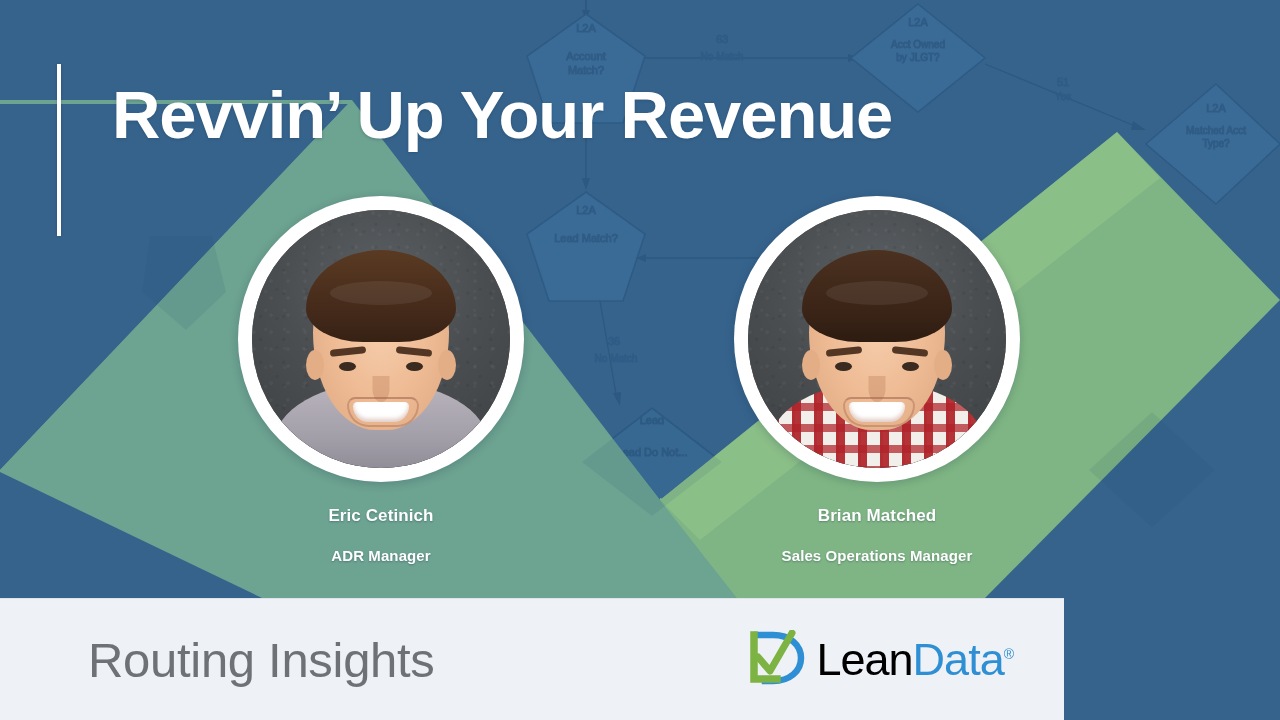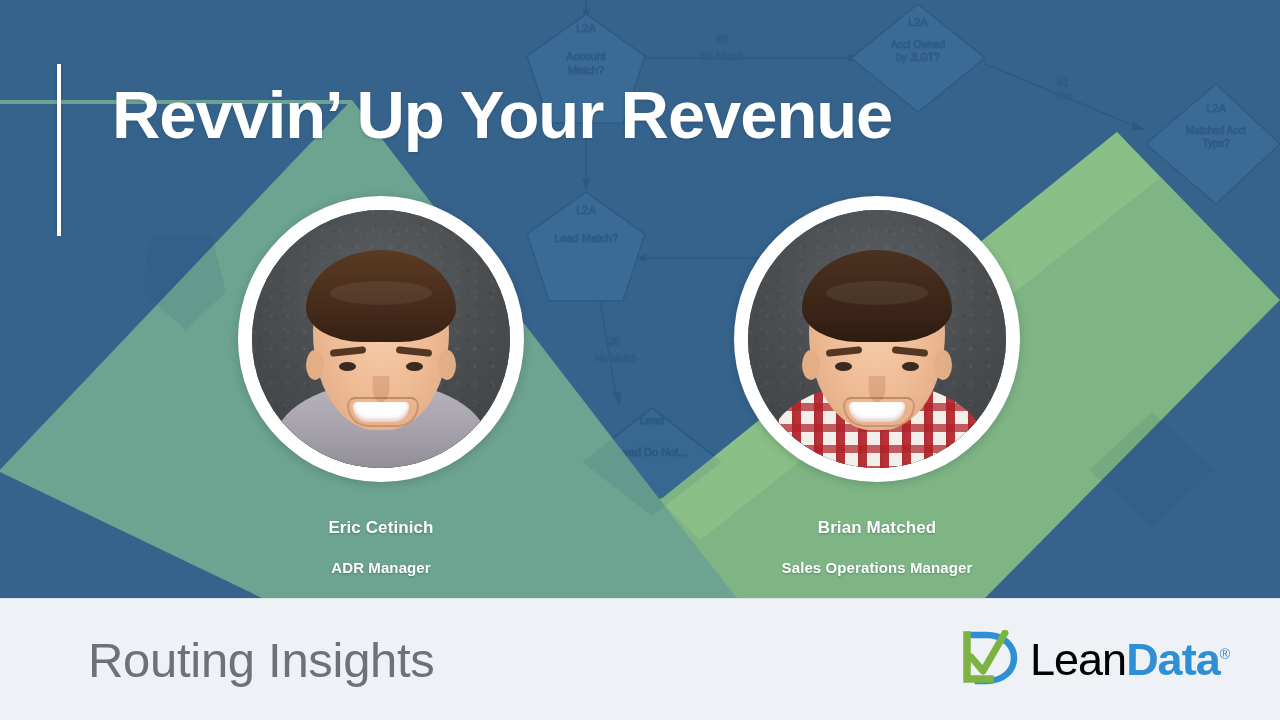--- a/index.html
+++ b/index.html
@@ -169,37 +169,37 @@
     width:68px; height:26px;
     border-radius:10px 10px 26px 26px;
     border:2px solid rgba(150,90,70,.35);
     border-top-color:rgba(150,90,70,.5);
   }
 
   .speaker-name{
     color:#ffffff;
     font-size:17px;
     font-weight:bold;
-    margin-top:36px;
+    margin-top:24px;
     letter-spacing:.1px;
     text-shadow:0 1px 2px rgba(20,45,70,.35);
   }
   .speaker-role{
     color:#ffffff;
     font-size:15px;
     font-weight:bold;
     margin-top:21px;
     letter-spacing:.1px;
     text-shadow:0 1px 2px rgba(20,45,70,.35);
   }
 
   
   .footer{
     position:absolute; left:0; bottom:0;
-    width:1280px; height:122px;
+    width:1064px; height:122px;
     background:#eef1f5;
     display:flex; align-items:center;
     border-top:1px solid #dfe4ea;
   }
   .footer-title{
     margin-left:88px;
     color:#6e7276;
     font-size:49px;
     font-weight:normal;
     letter-spacing:-.3px;
@@ -211,21 +211,21 @@
   }
   .logo-mark{ flex:0 0 auto; margin-right:12px; }
   .logo-words{
     font-size:45px;
     font-weight:normal;
     letter-spacing:-1px;
     line-height:1;
     white-space:nowrap;
   }
   .logo-lean{ color:#000000; }
-  .logo-data{ color:#2e8fd4;font-weight:bold; }
+  .logo-data{ color:#2e8fd4; }
   .logo-reg{
     font-size:14px;
     color:#2e8fd4;
     vertical-align:super;
     letter-spacing:0;
   }
 </style>
 </head>
 <body>
 

